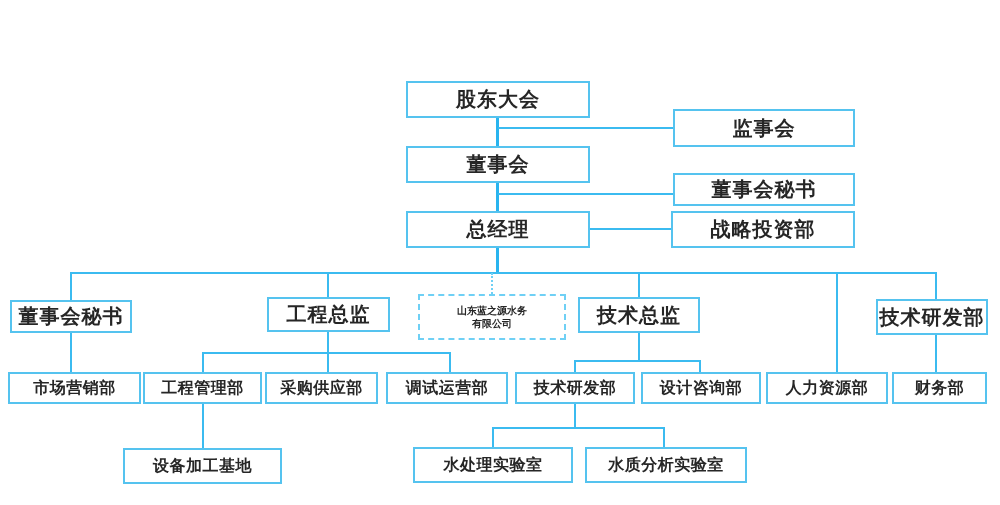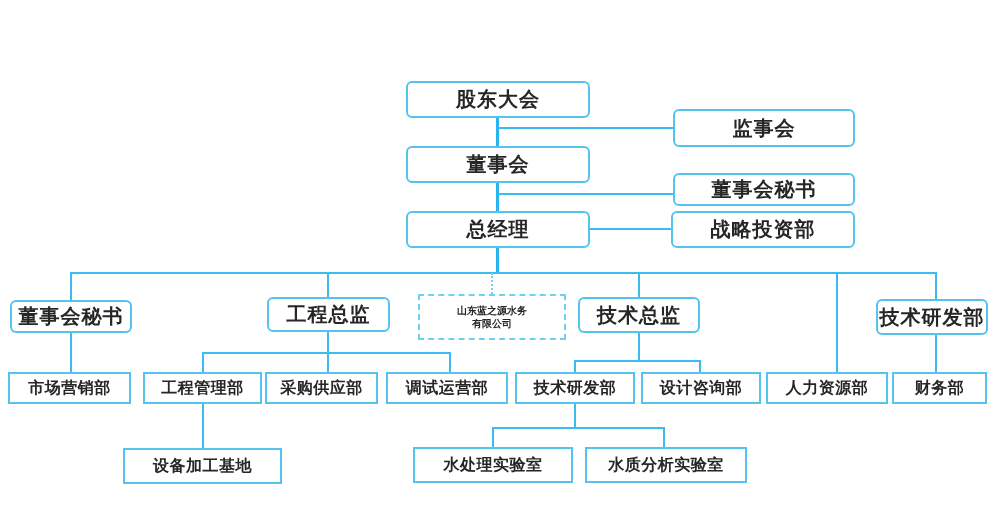--- a/index.html
+++ b/index.html
@@ -12,21 +12,21 @@
   html,body{margin:0;padding:0;background:#fff;}
   .canvas{
     position:relative;width:1000px;height:505px;background:#ffffff;overflow:hidden;
     font-family:"Liberation Sans","DejaVu Sans",sans-serif;color:var(--text);
   }
   .b{
     position:absolute;background:#fff;border:2px solid var(--border);
     box-sizing:border-box;display:flex;align-items:center;justify-content:center;
     font-weight:bold;white-space:nowrap;z-index:2;
   }
-  .big{font-size:20px;letter-spacing:1px;border-radius:6px;}
+  .big{font-size:20px;letter-spacing:1px;}
   .sm{font-size:16px;letter-spacing:0.5px;}
   .dashed{
     position:absolute;background:#fff;border:2px dashed var(--dotted);
     box-sizing:border-box;display:flex;flex-direction:column;align-items:center;justify-content:center;
     font-weight:bold;font-size:10px;line-height:1.35;z-index:2;text-align:center;
   }
   .ln{position:absolute;background:var(--line);z-index:1;display:block;}
   .ln.h{height:2px;}
   .ln.v{width:2px;}
   .ln.thick{width:3px;background:var(--line-strong);}
@@ -83,21 +83,21 @@
 
   <div class="b big" style="left:10px;top:300px;width:122px;height:33px">董事会秘书</div>
   <div class="b big" style="left:267px;top:297px;width:123px;height:35px">工程总监</div>
   <div class="dashed" style="left:418px;top:294px;width:148px;height:46px">
     <span>山东蓝之源水务</span>
     <span>有限公司</span>
   </div>
   <div class="b big" style="left:578px;top:297px;width:122px;height:36px">技术总监</div>
   <div class="b big" style="left:876px;top:299px;width:112px;height:36px">技术研发部</div>
 
-  <div class="b sm" style="left:8px;top:372px;width:123px;height:32px">市场营销部</div>
+  <div class="b sm" style="left:8px;top:372px;width:133px;height:32px">市场营销部</div>
   <div class="b sm" style="left:143px;top:372px;width:119px;height:32px">工程管理部</div>
   <div class="b sm" style="left:265px;top:372px;width:113px;height:32px">采购供应部</div>
   <div class="b sm" style="left:386px;top:372px;width:122px;height:32px">调试运营部</div>
   <div class="b sm" style="left:515px;top:372px;width:120px;height:32px">技术研发部</div>
   <div class="b sm" style="left:641px;top:372px;width:120px;height:32px">设计咨询部</div>
   <div class="b sm" style="left:766px;top:372px;width:122px;height:32px">人力资源部</div>
   <div class="b sm" style="left:892px;top:372px;width:95px;height:32px">财务部</div>
 
   <div class="b sm" style="left:123px;top:448px;width:159px;height:36px">设备加工基地</div>
   <div class="b sm" style="left:413px;top:447px;width:160px;height:36px">水处理实验室</div>

